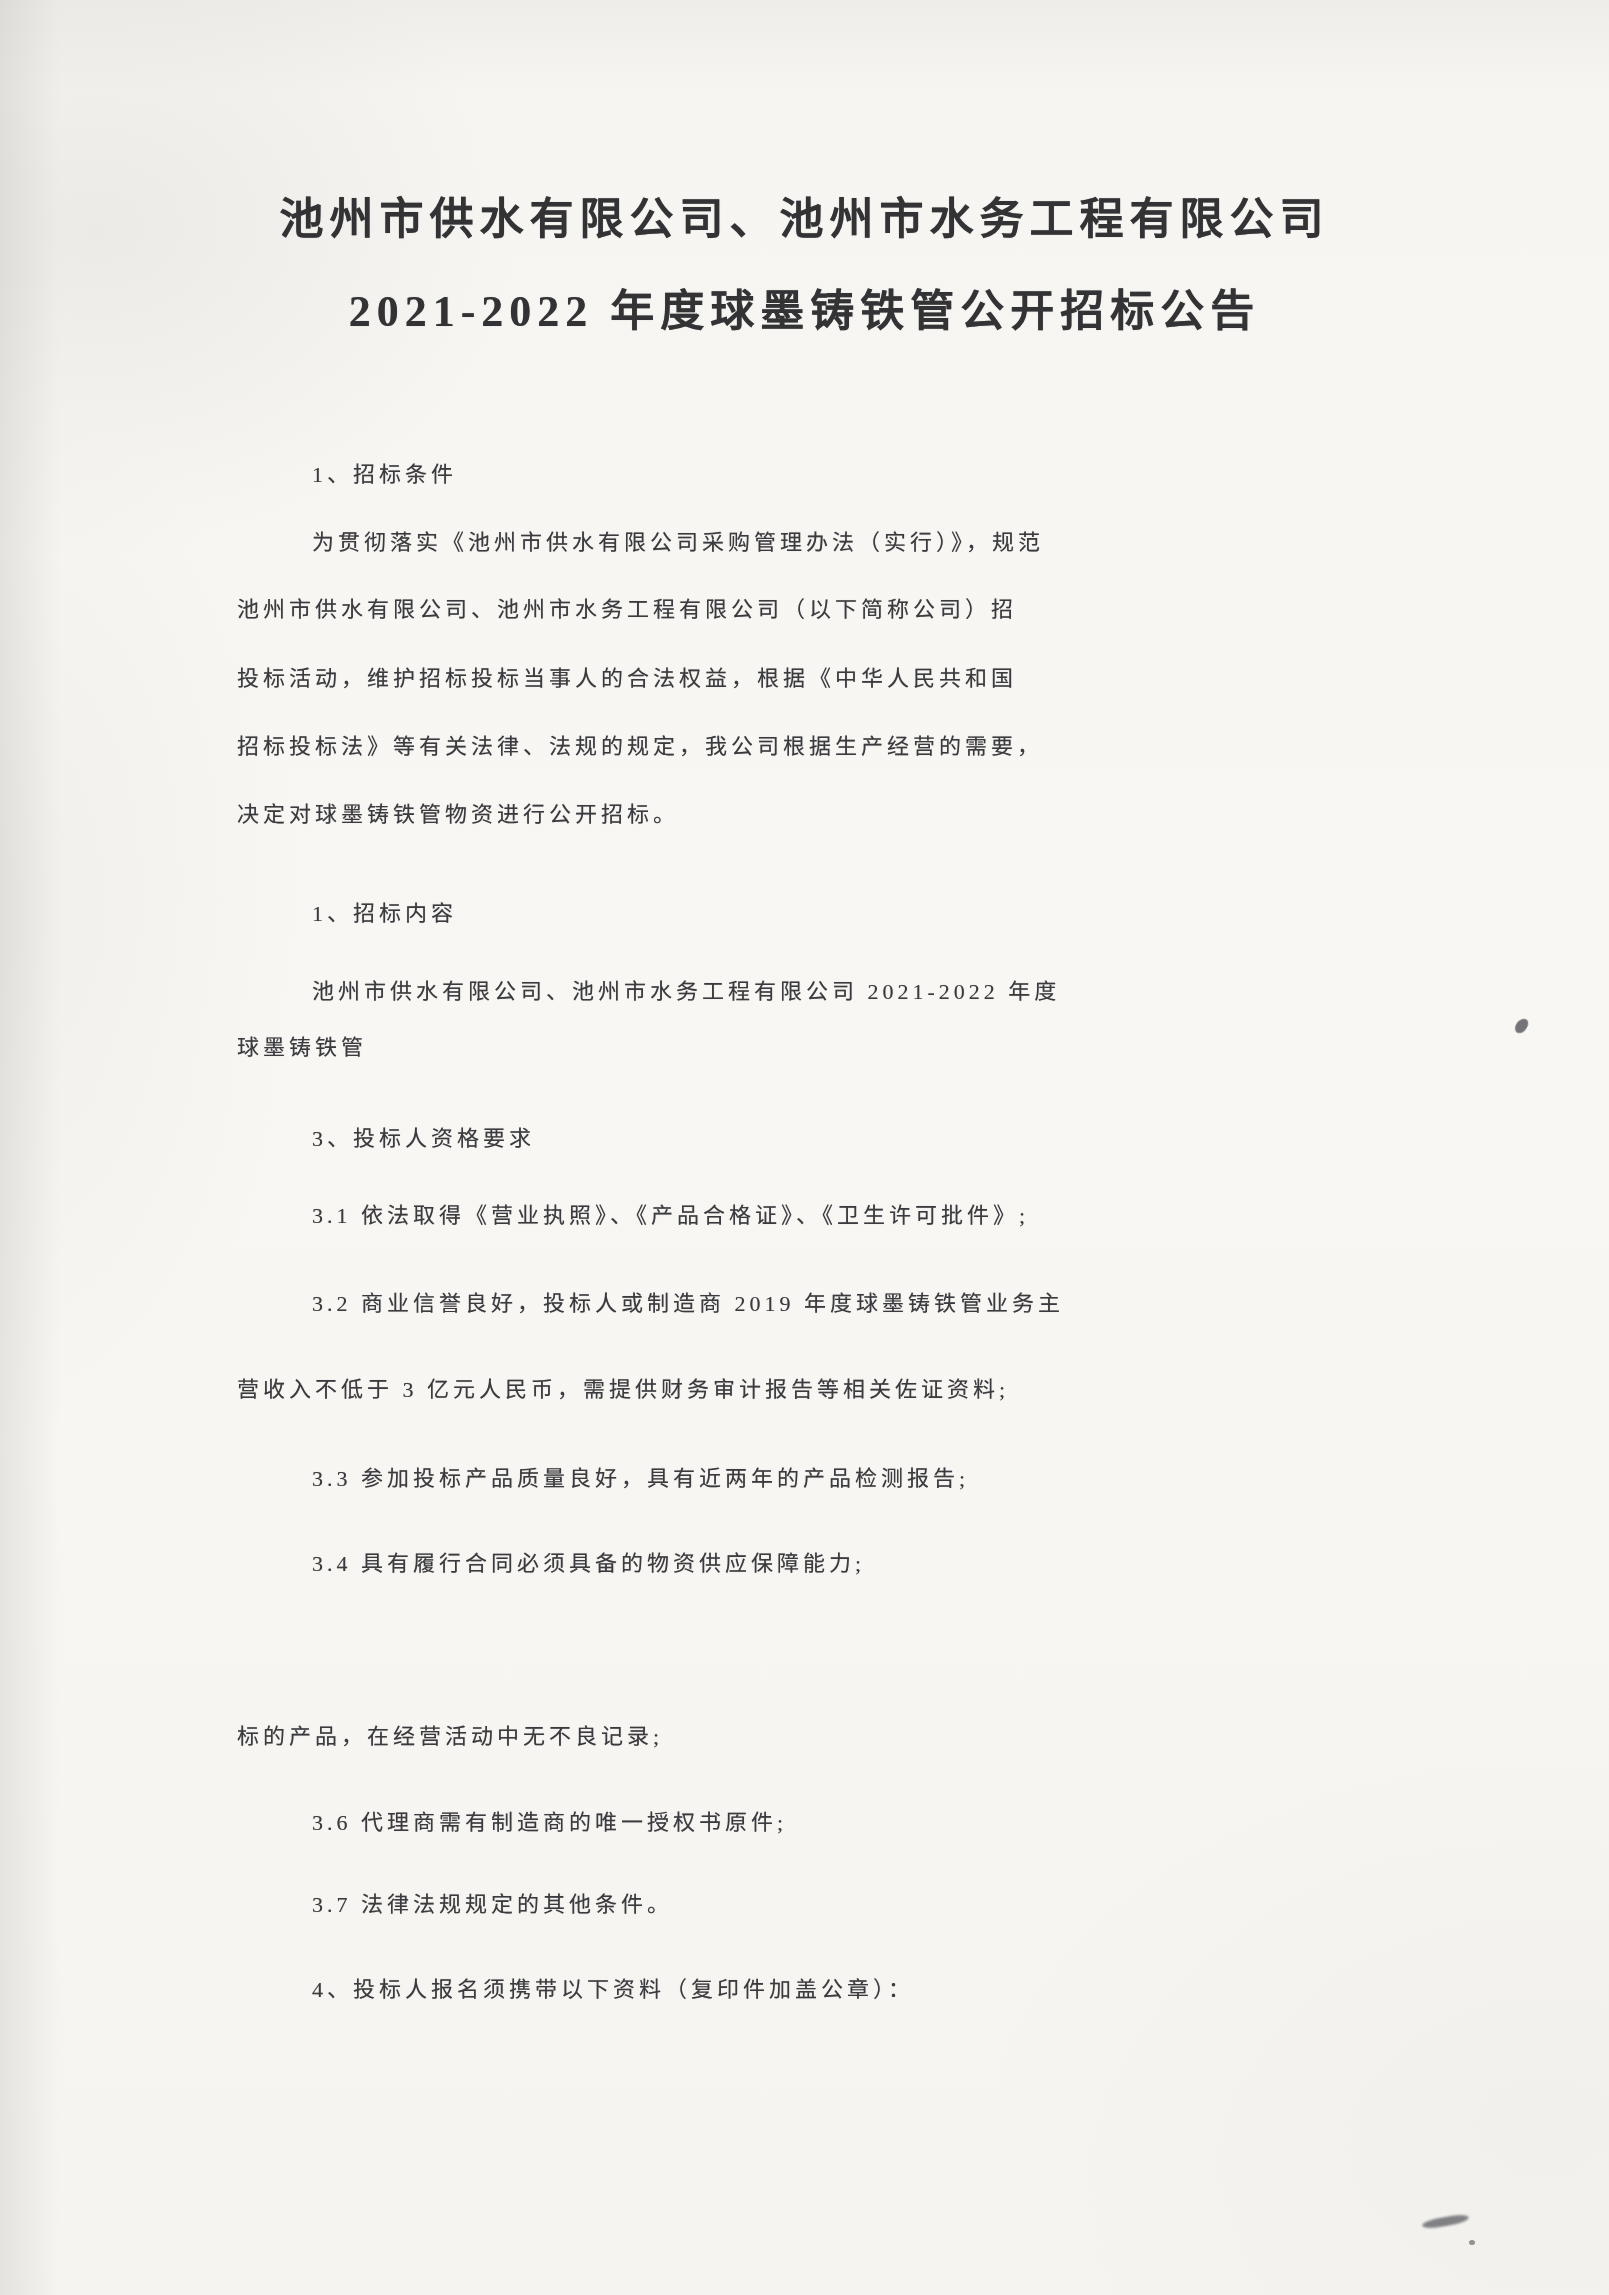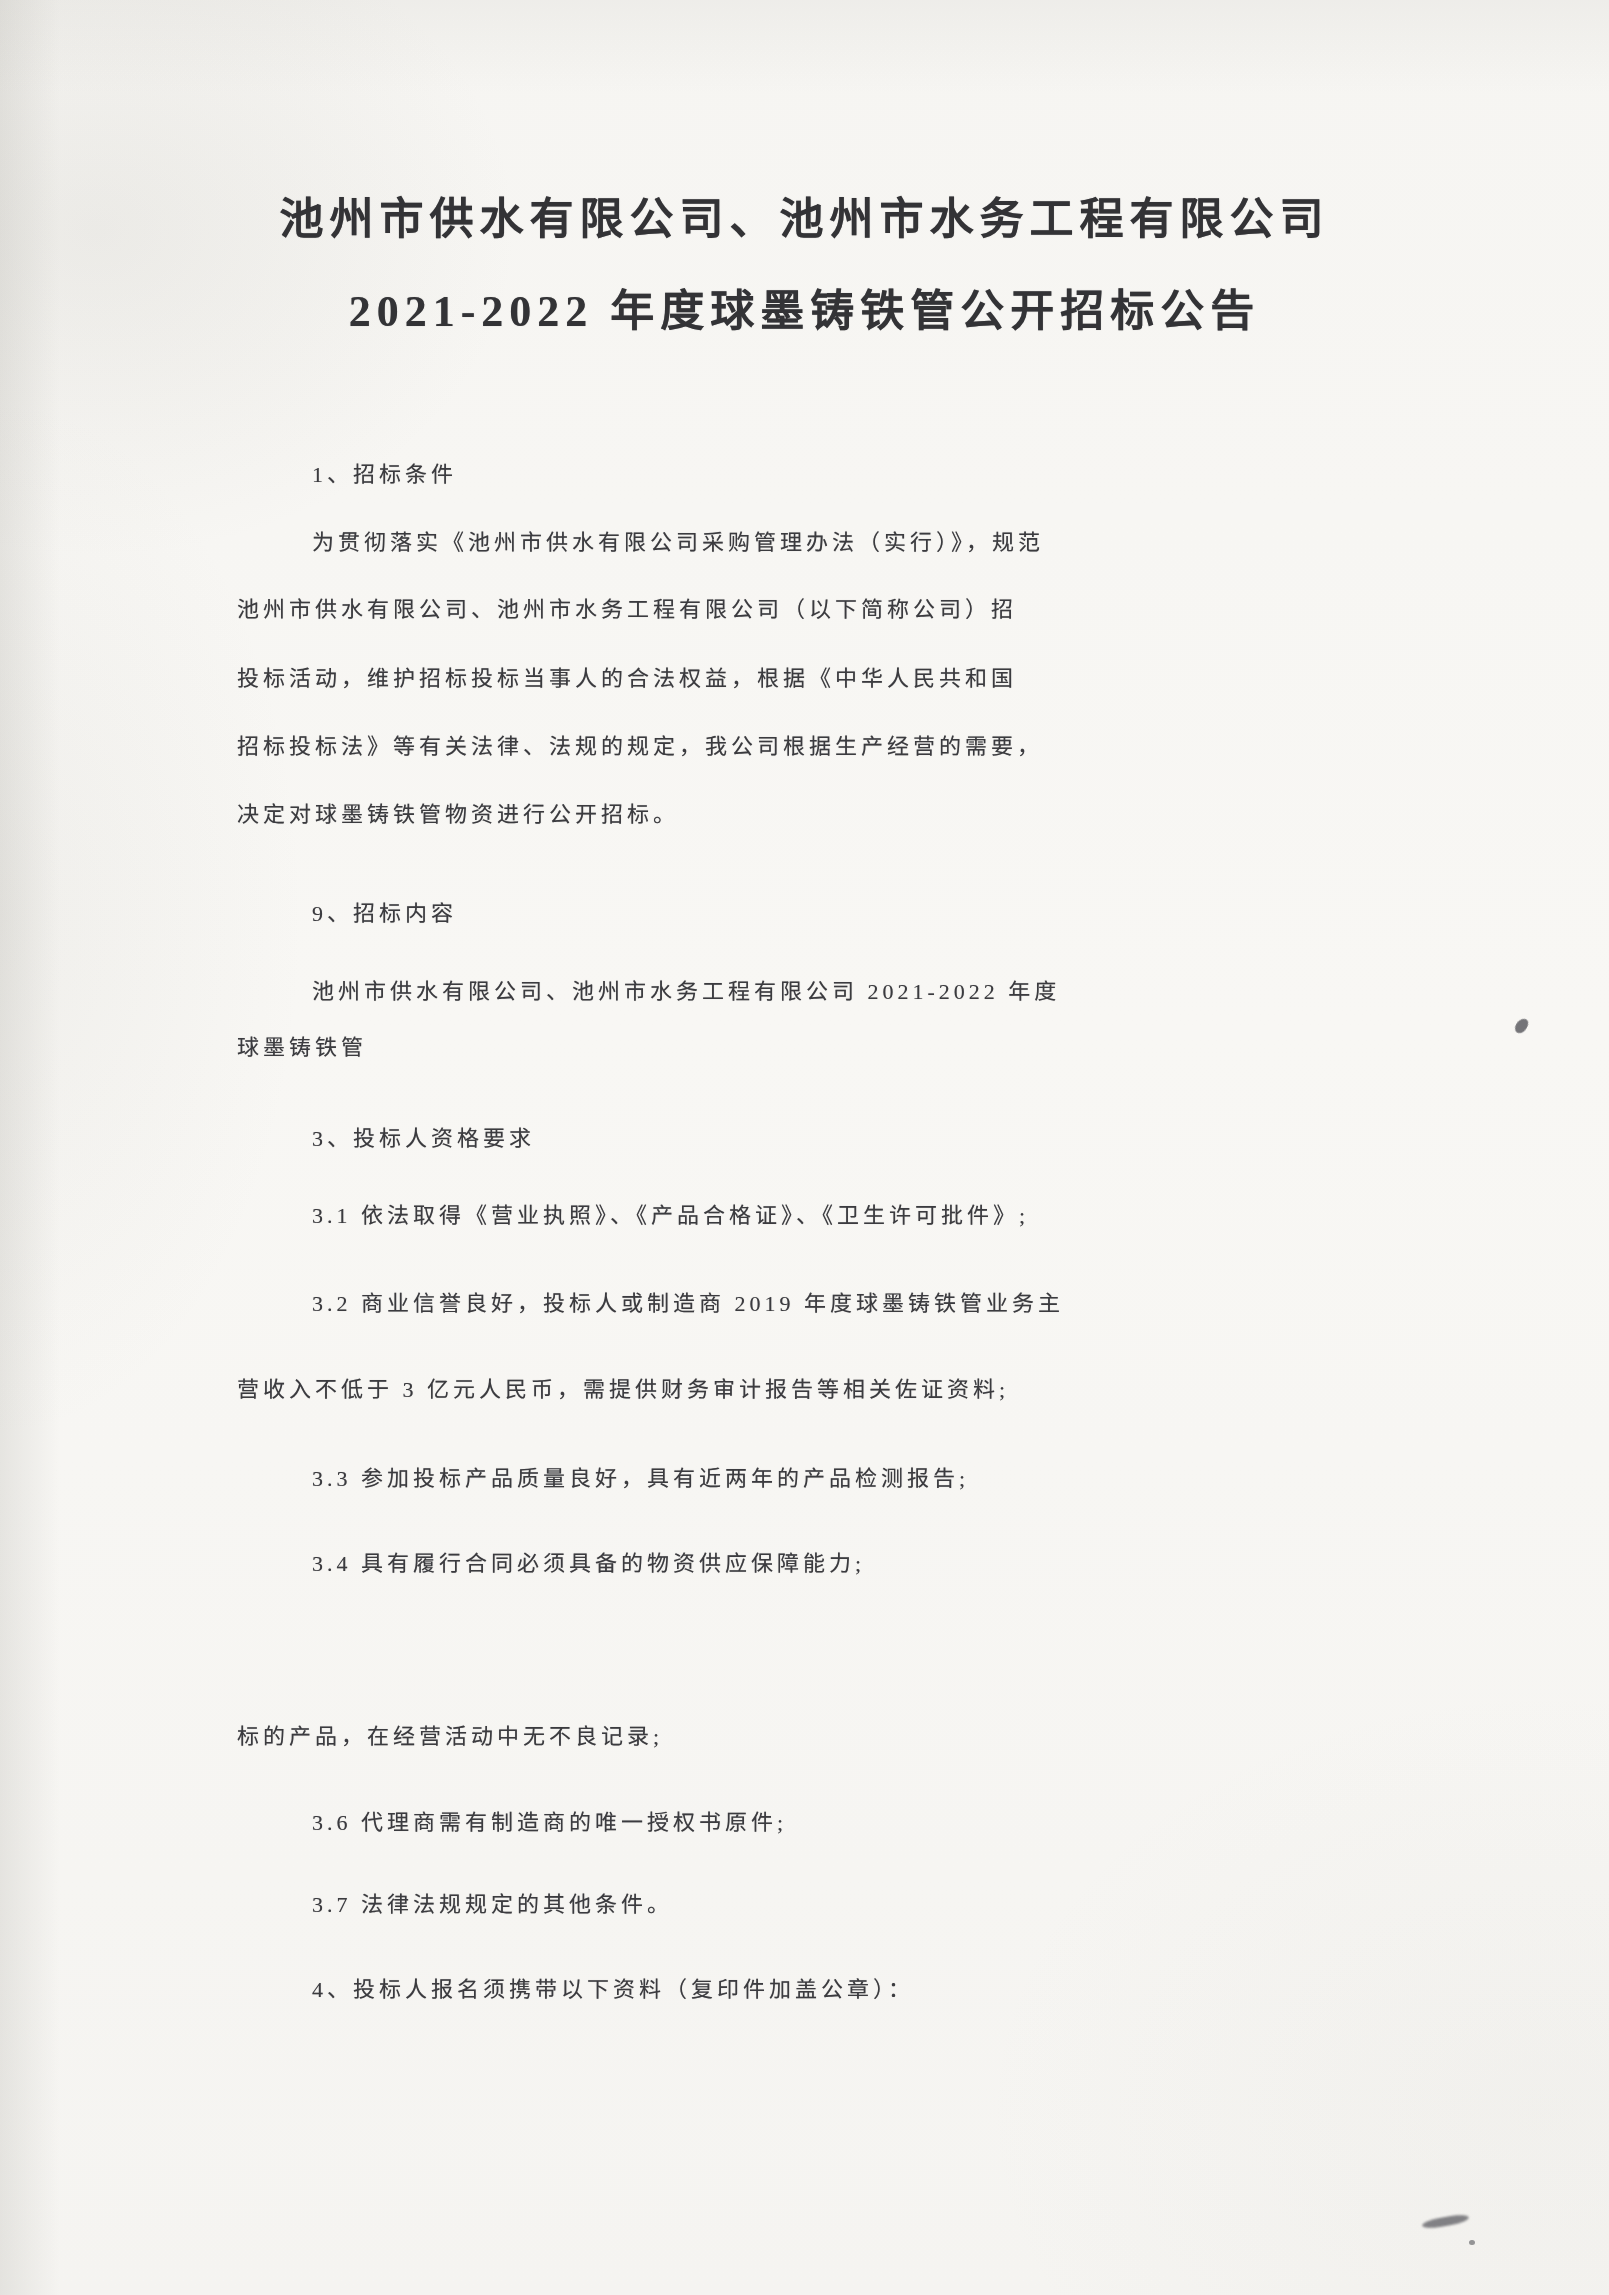--- a/index.html
+++ b/index.html
@@ -108,21 +108,21 @@
   <h1 class="title" style="top:196px">池州市供水有限公司、池州市水务工程有限公司</h1>
   <h1 class="title" style="top:288px">2021-2022 年度球墨铸铁管公开招标公告</h1>
 
   <p class="line at-indent" style="top:463px">1、招标条件</p>
   <p class="line at-indent" style="top:531px">为贯彻落实《池州市供水有限公司采购管理办法（实行）》，规范</p>
   <p class="line at-margin" style="top:598px">池州市供水有限公司、池州市水务工程有限公司（以下简称公司）招</p>
   <p class="line at-margin" style="top:667px">投标活动，维护招标投标当事人的合法权益，根据《中华人民共和国</p>
   <p class="line at-margin" style="top:735px">招标投标法》等有关法律、法规的规定，我公司根据生产经营的需要，</p>
   <p class="line at-margin" style="top:803px">决定对球墨铸铁管物资进行公开招标。</p>
 
-  <p class="line at-indent" style="top:902px">9、招标内容</p>
+  <p class="line at-indent" style="top:902px">1、招标内容</p>
   <p class="line at-indent" style="top:980px">池州市供水有限公司、池州市水务工程有限公司 2021-2022 年度</p>
   <p class="line at-margin" style="top:1036px">球墨铸铁管</p>
 
   <p class="line at-indent" style="top:1127px">3、投标人资格要求</p>
   <p class="line at-indent" style="top:1204px">3.1 依法取得《营业执照》、《产品合格证》、《卫生许可批件》;</p>
   <p class="line at-indent" style="top:1292px">3.2 商业信誉良好，投标人或制造商 2019 年度球墨铸铁管业务主</p>
   <p class="line at-margin" style="top:1378px">营收入不低于 3 亿元人民币，需提供财务审计报告等相关佐证资料;</p>
   <p class="line at-indent" style="top:1467px">3.3 参加投标产品质量良好，具有近两年的产品检测报告;</p>
   <p class="line at-indent" style="top:1552px">3.4 具有履行合同必须具备的物资供应保障能力;</p>
   <p class="line at-margin" style="top:1725px">标的产品，在经营活动中无不良记录;</p>

